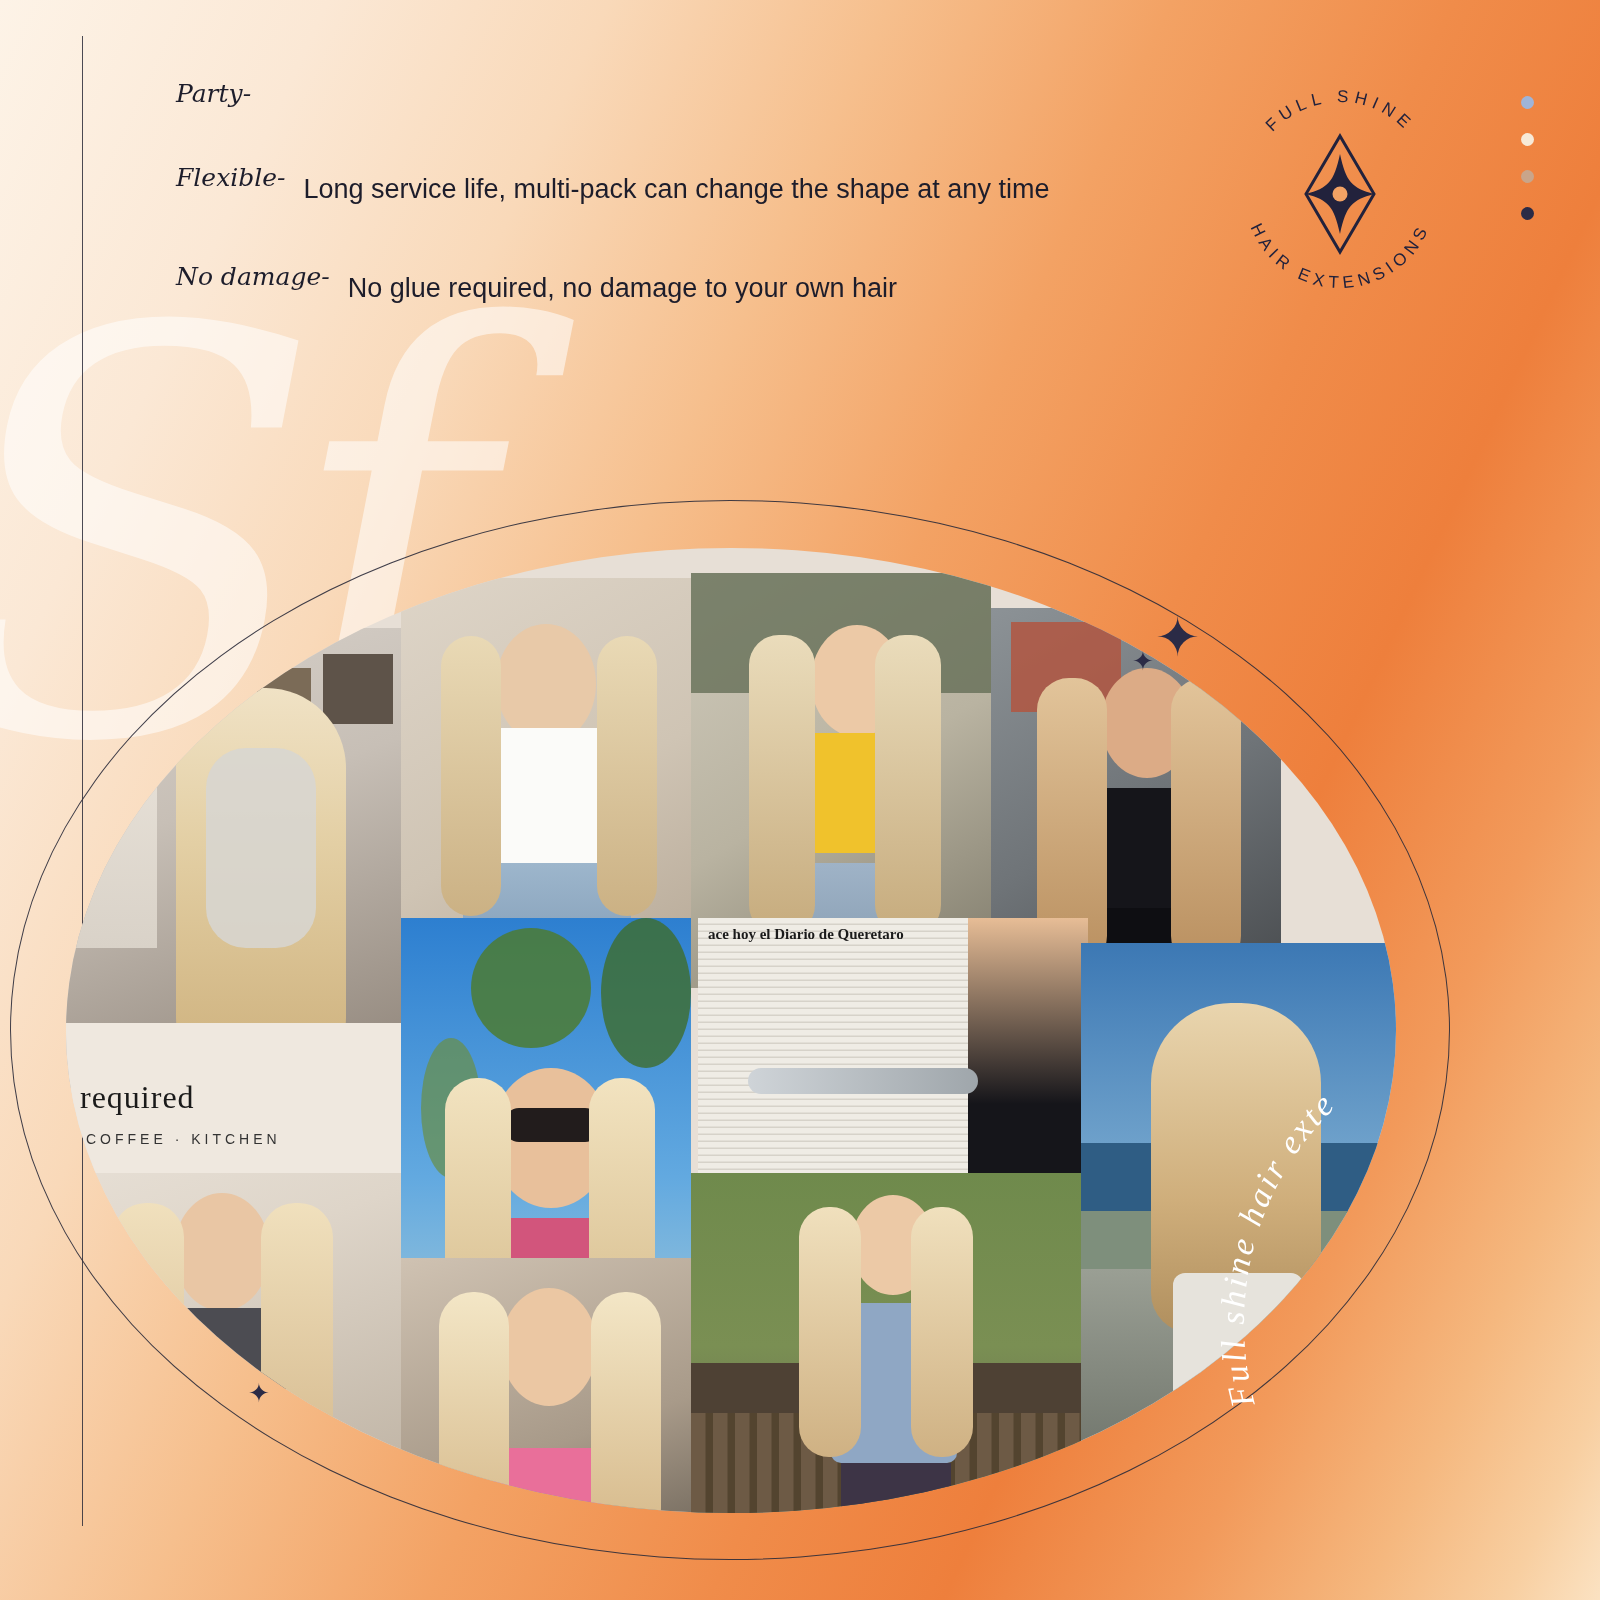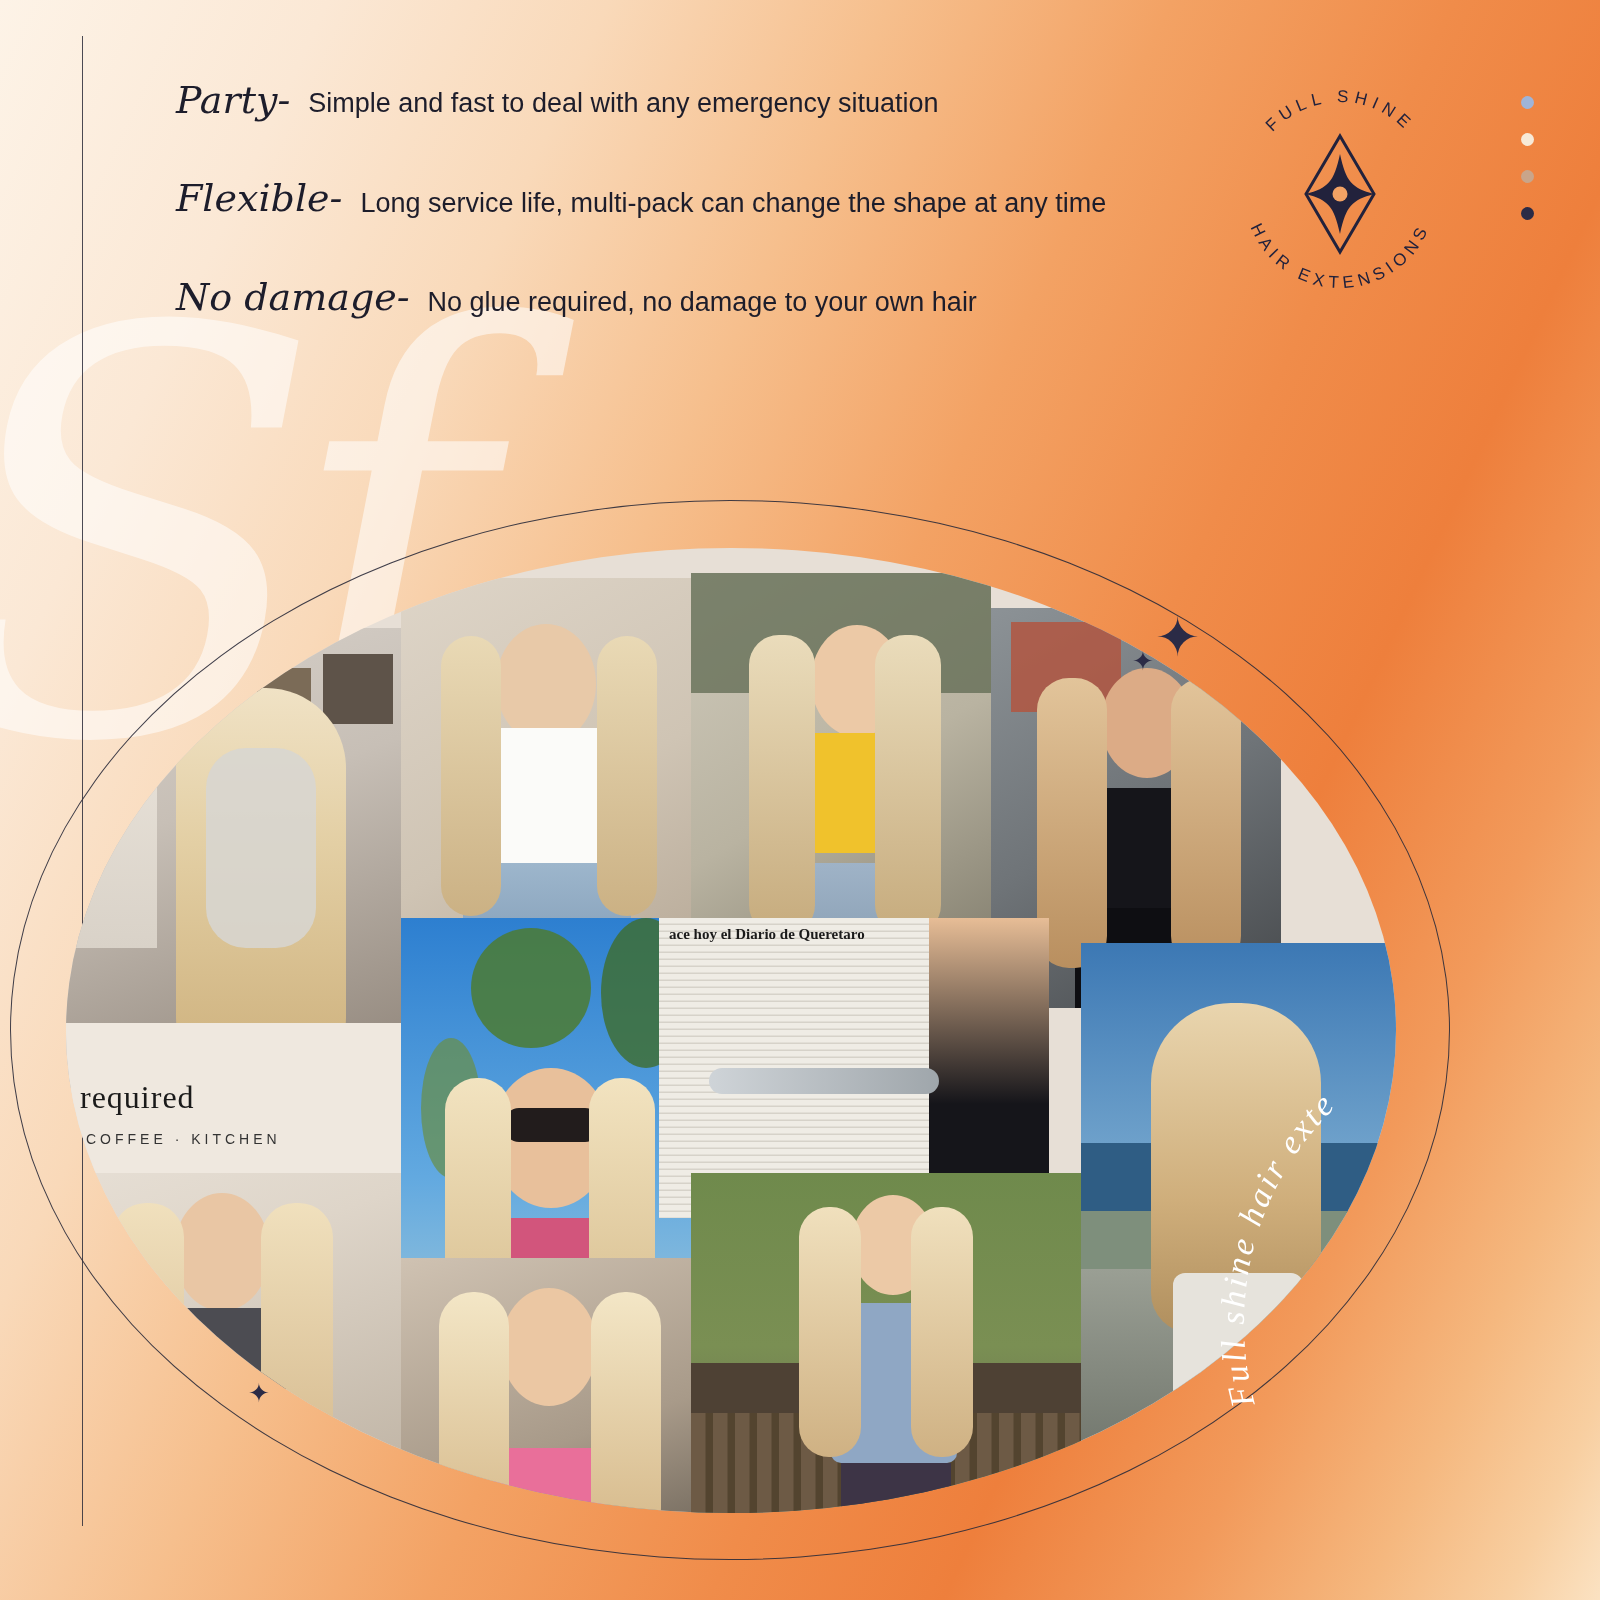--- a/index.html
+++ b/index.html
@@ -53,21 +53,21 @@
     width: 1080px;
   }
   .feature-row {
     display: flex;
     align-items: flex-start;
     margin-bottom: 56px;
   }
   .feature-term {
     font-family: "DejaVu Serif", serif;
     font-style: italic;
-    font-size: 38px;
+    font-size: 25px;
     color: #1d1d2b;
     white-space: nowrap;
     flex: 0 0 auto;
     line-height: 1.1;
   }
   .feature-desc {
     font-family: "Liberation Sans", sans-serif;
     font-size: 27px;
     color: #1d1d2b;
     line-height: 1.32;
@@ -138,21 +138,20 @@
 
 <div id="page">
 
   <div class="watermark">Sf</div>
   <div class="vrule"></div>
 
   <div class="features">
 
     <div class="feature-row fr-1">
       <div class="feature-term">Party-</div>
-      <div class="feature-desc">Simple and fast to deal with any emergency situation</div>
     </div>
 
 
     <div class="feature-row fr-4">
       <div class="feature-term">Flexible-</div>
       <div class="feature-desc">Long service life, multi-pack can change the shape at any time</div>
     </div>
 
     <div class="feature-row fr-3">
       <div class="feature-term">No damage-</div>
@@ -251,21 +250,21 @@
           <div style="position:absolute;left:70px;top:10px;width:120px;height:120px;background:#4c7b33;border-radius:50%;opacity:.85;"></div>
           <div style="position:absolute;left:200px;top:0px;width:90px;height:150px;background:#3f6d2c;border-radius:50%;opacity:.8;"></div>
           <div style="position:absolute;left:20px;top:120px;width:60px;height:140px;background:#6a8f44;border-radius:50%;opacity:.7;"></div>
           <div style="position:absolute;left:90px;top:150px;width:120px;height:140px;background:#e8c09b;border-radius:50%;"></div>
           <div style="position:absolute;left:104px;top:190px;width:94px;height:34px;background:#221c1c;border-radius:14px;"></div>
           <div style="position:absolute;left:96px;top:300px;width:110px;height:170px;background:#d2557c;"></div>
           <div style="position:absolute;left:44px;top:160px;width:66px;height:300px;background:linear-gradient(180deg,#f2e3c0,#d3b887);border-radius:32px;"></div>
           <div style="position:absolute;right:36px;top:160px;width:66px;height:300px;background:linear-gradient(180deg,#f2e3c0,#d3b887);border-radius:32px;"></div>
         </div>
 
-        <div class="ph" style="left:643px; top:400px; width:390px; height:300px;
+        <div class="ph" style="left:682px; top:400px; width:390px; height:300px;
                     background:#efece5;">
           <div style="position:absolute;inset:0;background:
                 repeating-linear-gradient(180deg,#efece5 0px,#efece5 5px,#d6d2c9 6px,#d6d2c9 7px);"></div>
           <div style="position:absolute;left:10px;top:8px;font-size:15px;font-family:'Liberation Serif',serif;color:#1a1a1a;font-weight:bold;">ace hoy el Diario de Queretaro</div>
           <div style="position:absolute;right:0;top:0;width:120px;height:300px;background:linear-gradient(180deg,#e7bd96,#15151a 62%);"></div>
           <div style="position:absolute;right:110px;top:150px;width:230px;height:26px;background:linear-gradient(90deg,#cfd4d8,#9fa6ab);border-radius:13px;"></div>
         </div>
 
         <div class="ph" style="left:1065px; top:425px; width:330px; height:540px;
                     background:linear-gradient(180deg,#3c78b4 0%,#78a9cf 45%,#cfd6d2 100%);">

